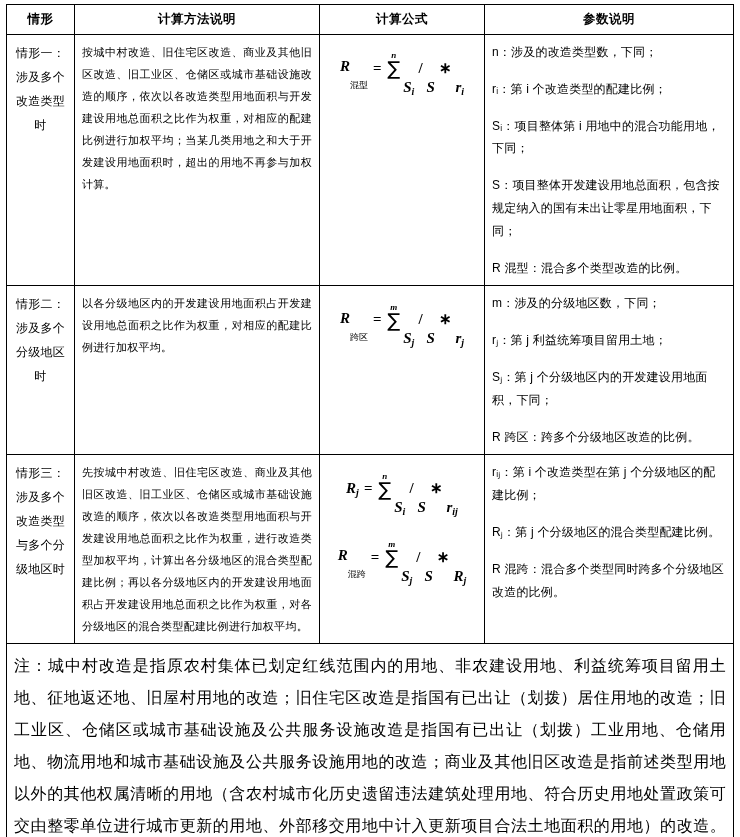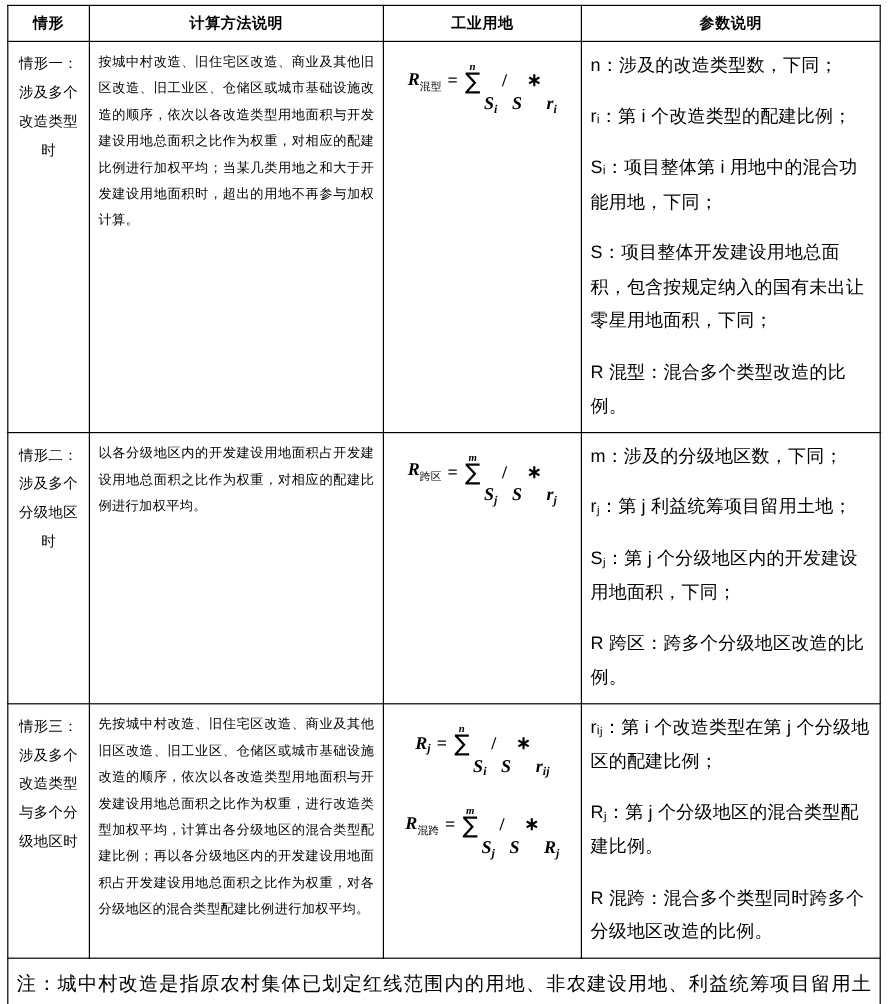--- a/index.html
+++ b/index.html
@@ -58,21 +58,21 @@
     letter-spacing: 0.3px;
     text-align: justify;
     padding-top: 10px;
     word-break: break-all;
   }
   td.formula-cell {
     vertical-align: middle;
     text-align: center;
   }
   td.param-cell {
-    font-size: 15px;
+    font-size: 12px;
     line-height: 1.9;
     letter-spacing: 0.2px;
     vertical-align: middle;
     word-break: break-all;
   }
   .param-line {
     margin-bottom: 14px;
   }
   .param-line:last-child { margin-bottom: 0; }
 
@@ -92,21 +92,21 @@
     align-items: center;
     gap: 2px;
   }
   .lhs { font-style: italic; font-weight: bold; }
   .sub {
     font-size: 9px;
     font-style: normal;
     font-weight: normal;
     vertical-align: sub;
     position: relative;
-    top: 0;
+    top: 13px;
     letter-spacing: 0;
   }
   .sub-it {
     font-size: 10px;
     font-style: italic;
     font-weight: bold;
     position: relative;
     top: 3px;
   }
   .eq { font-style: normal; font-weight: bold; margin: 0 3px; }
@@ -159,21 +159,21 @@
     <colgroup>
       <col class="col-case">
       <col class="col-method">
       <col class="col-formula">
       <col class="col-param">
     </colgroup>
     <thead>
       <tr>
         <th>情形</th>
         <th>计算方法说明</th>
-        <th>工业用地</th>
+        <th>计算公式</th>
         <th>参数说明</th>
       </tr>
     </thead>
     <tbody>
 
       <tr>
         <td class="case-cell">情形一：涉及多个改造类型时</td>
         <td class="method-cell">按城中村改造、旧住宅区改造、商业及其他旧区改造、旧工业区、仓储区或城市基础设施改造的顺序，依次以各改造类型用地面积与开发建设用地总面积之比作为权重，对相应的配建比例进行加权平均；当某几类用地之和大于开发建设用地面积时，超出的用地不再参与加权计算。</td>
         <td class="formula-cell">
           <div class="formula">

